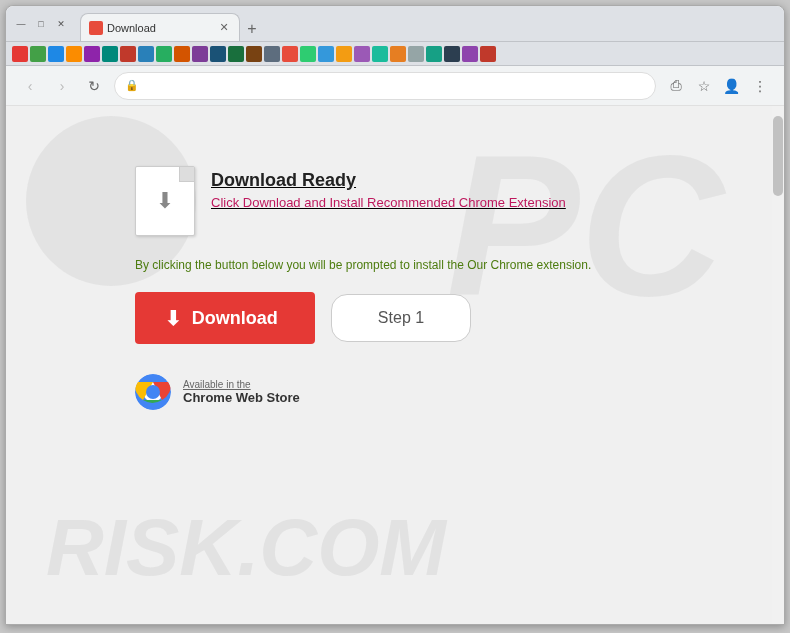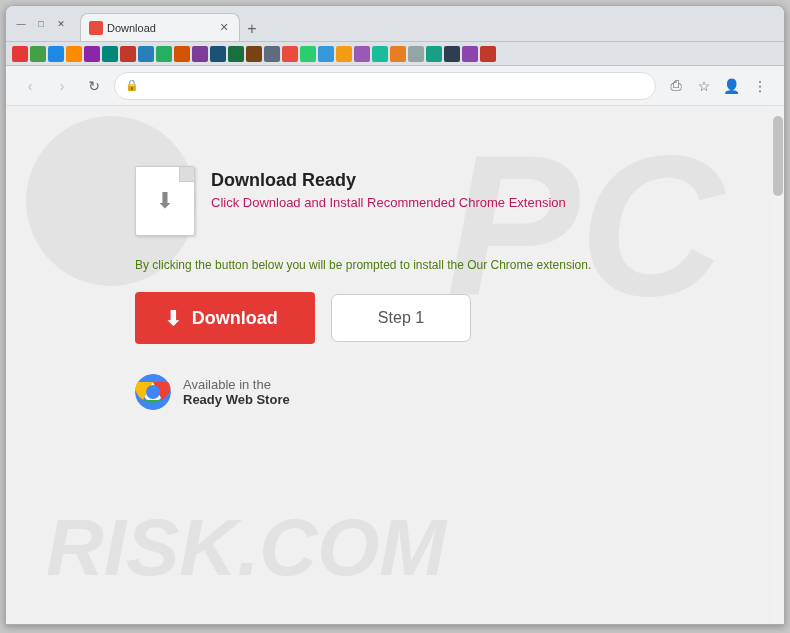--- a/index.html
+++ b/index.html
@@ -264,20 +264,21 @@
     .file-icon-inner {
       font-size: 22px;
       color: #888;
     }
 
     .file-details {
       display: flex;
       flex-direction: column;
       gap: 4px;
       padding-top: 4px;
+      text-decoration: underline;
     }
 
     .file-title {
       font-size: 18px;
       font-weight: bold;
       color: #222;
     }
 
     .file-free {
       font-size: 15px;
@@ -321,21 +322,21 @@
     }
 
     .download-icon-unicode {
       font-size: 20px;
     }
 
     .step-btn {
       background: #fff;
       color: #555;
       border: 1px solid #ccc;
-      border-radius: 7px;
+      border-radius: 16px;
       padding: 14px 40px;
       font-size: 16px;
       cursor: pointer;
       min-width: 140px;
     }
 
     
     .cws-badge {
       display: flex;
       align-items: center;
@@ -350,22 +351,23 @@
       overflow: hidden;
       flex-shrink: 0;
     }
 
     .cws-text {
       display: flex;
       flex-direction: column;
     }
 
     .cws-available {
-      font-size: 13px;
+      font-size: 10px;
       color: #666;
+      text-decoration: underline;
     }
 
     .cws-name {
       font-size: 13px;
       color: #333;
       font-weight: bold;
     }
 
     
     .scrollbar-track {
@@ -560,21 +562,21 @@
             <circle cx="18" cy="18" r="18" fill="#4285f4"></circle>
             <circle cx="18" cy="18" r="10" fill="white"></circle>
             <path d="M18 8 L36 8 A18 18 0 0 1 27 26 Z" fill="#ea4335"></path>
             <path d="M18 8 L8 26 A18 18 0 0 1 0 8 Z" fill="#fbbc05"></path>
             <path d="M8 26 L27 26 A18 18 0 0 1 8 26 Z" fill="#34a853"></path>
             <circle cx="18" cy="18" r="7" fill="#4285f4"></circle>
           </svg>
         </div>
         <div class="cws-text">
           <span class="cws-available">Available in the</span>
-          <span class="cws-name">Ready Web Store</span>
+          <span class="cws-name">Chrome Web Store</span>
         </div>
       </div>
     </div>
 
     <div class="scrollbar-track">
       <div class="scrollbar-thumb"></div>
     </div>
   </div>
 </div>
 

